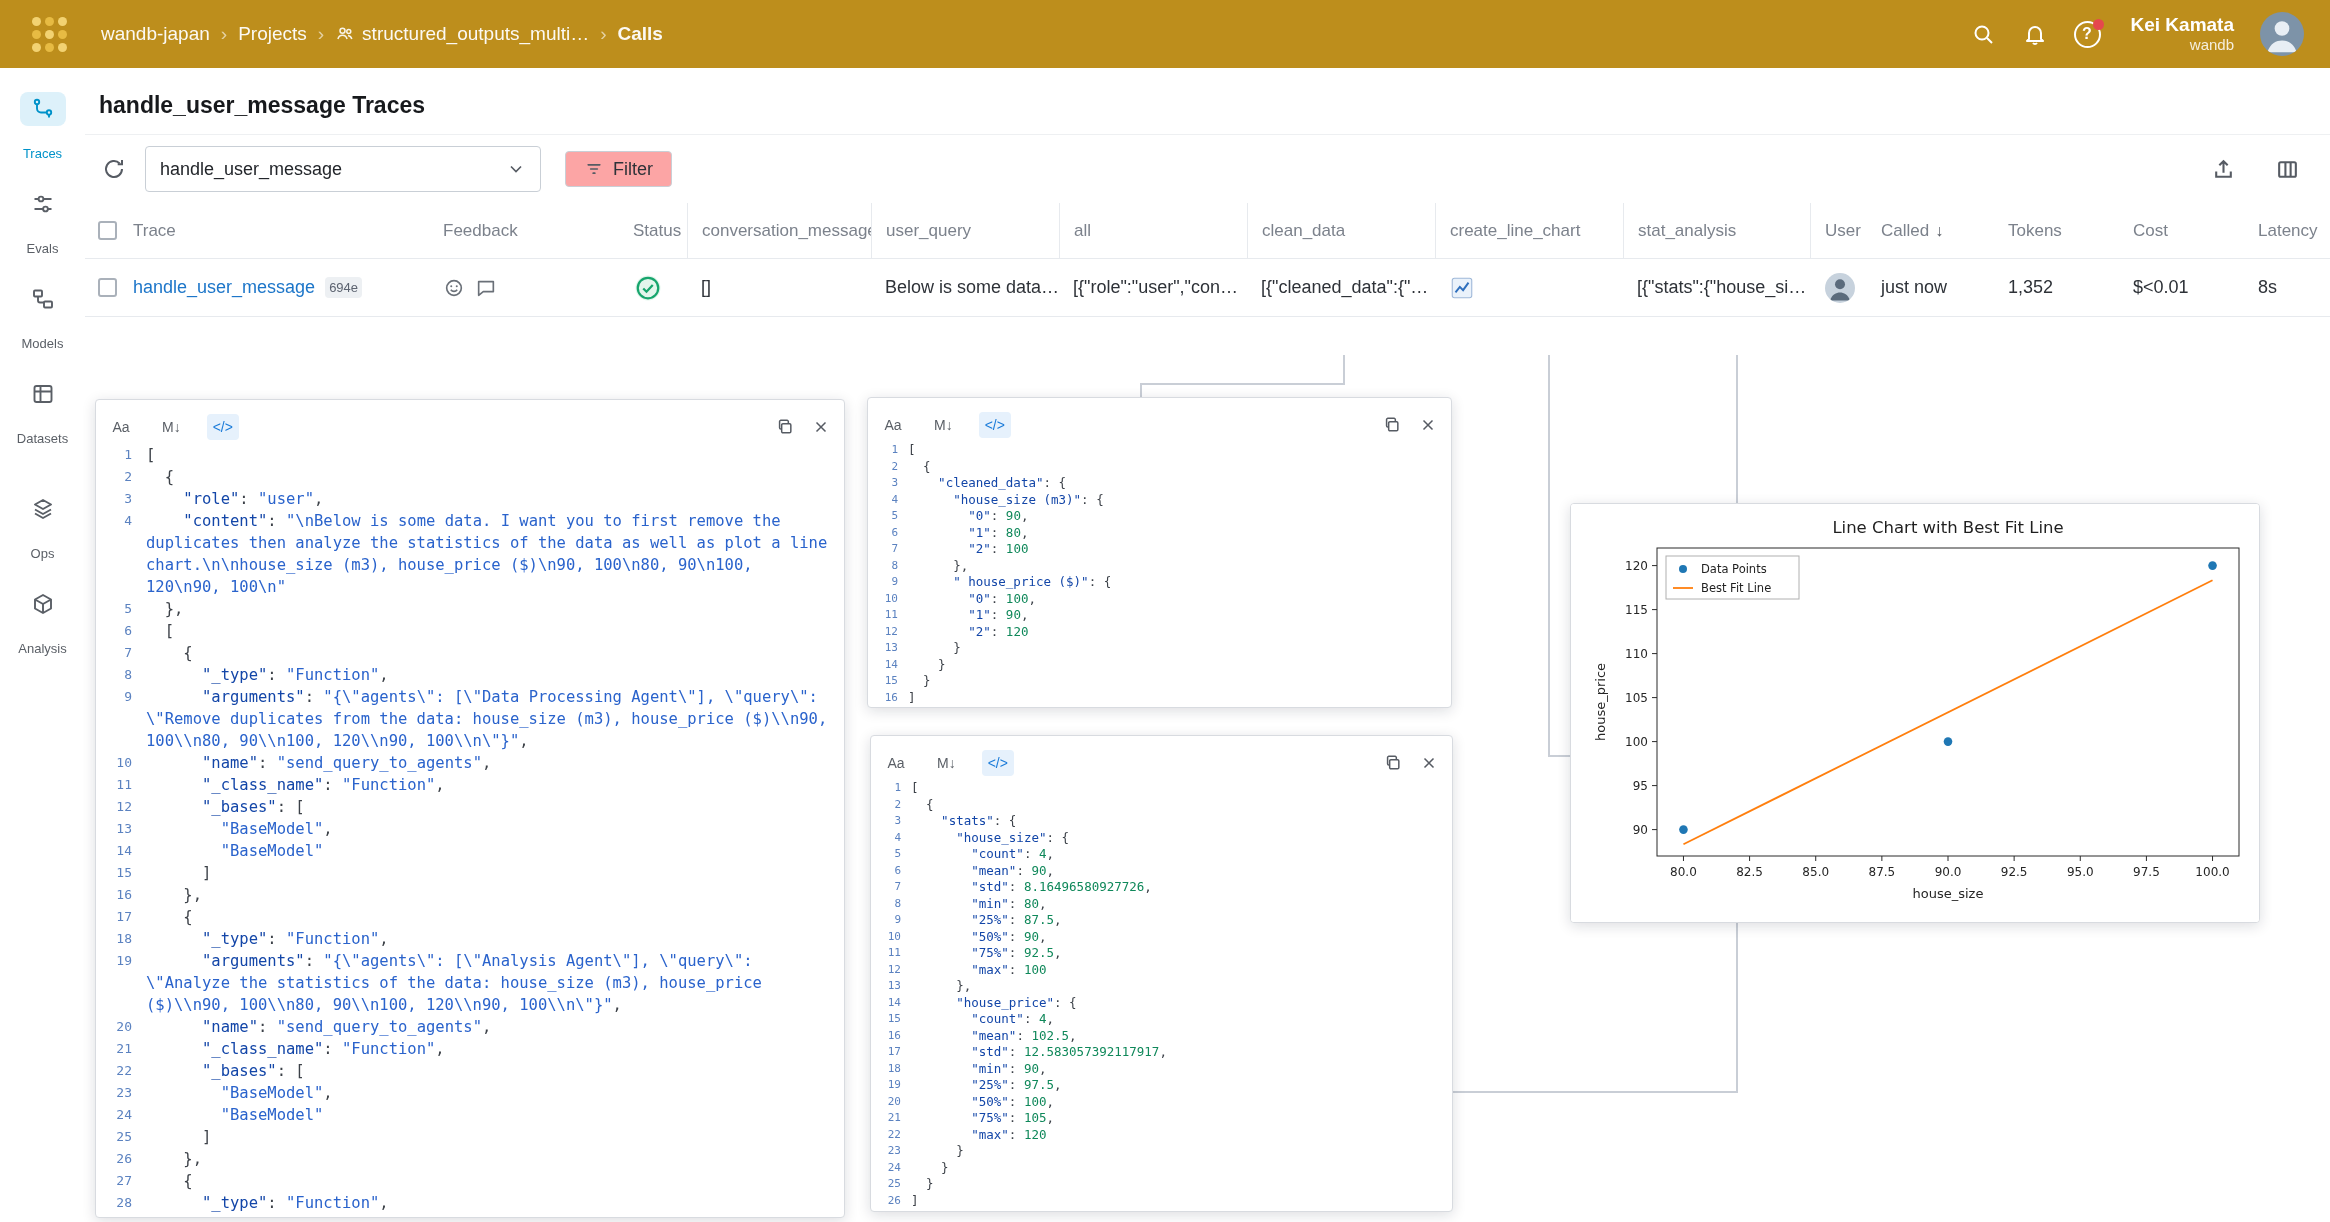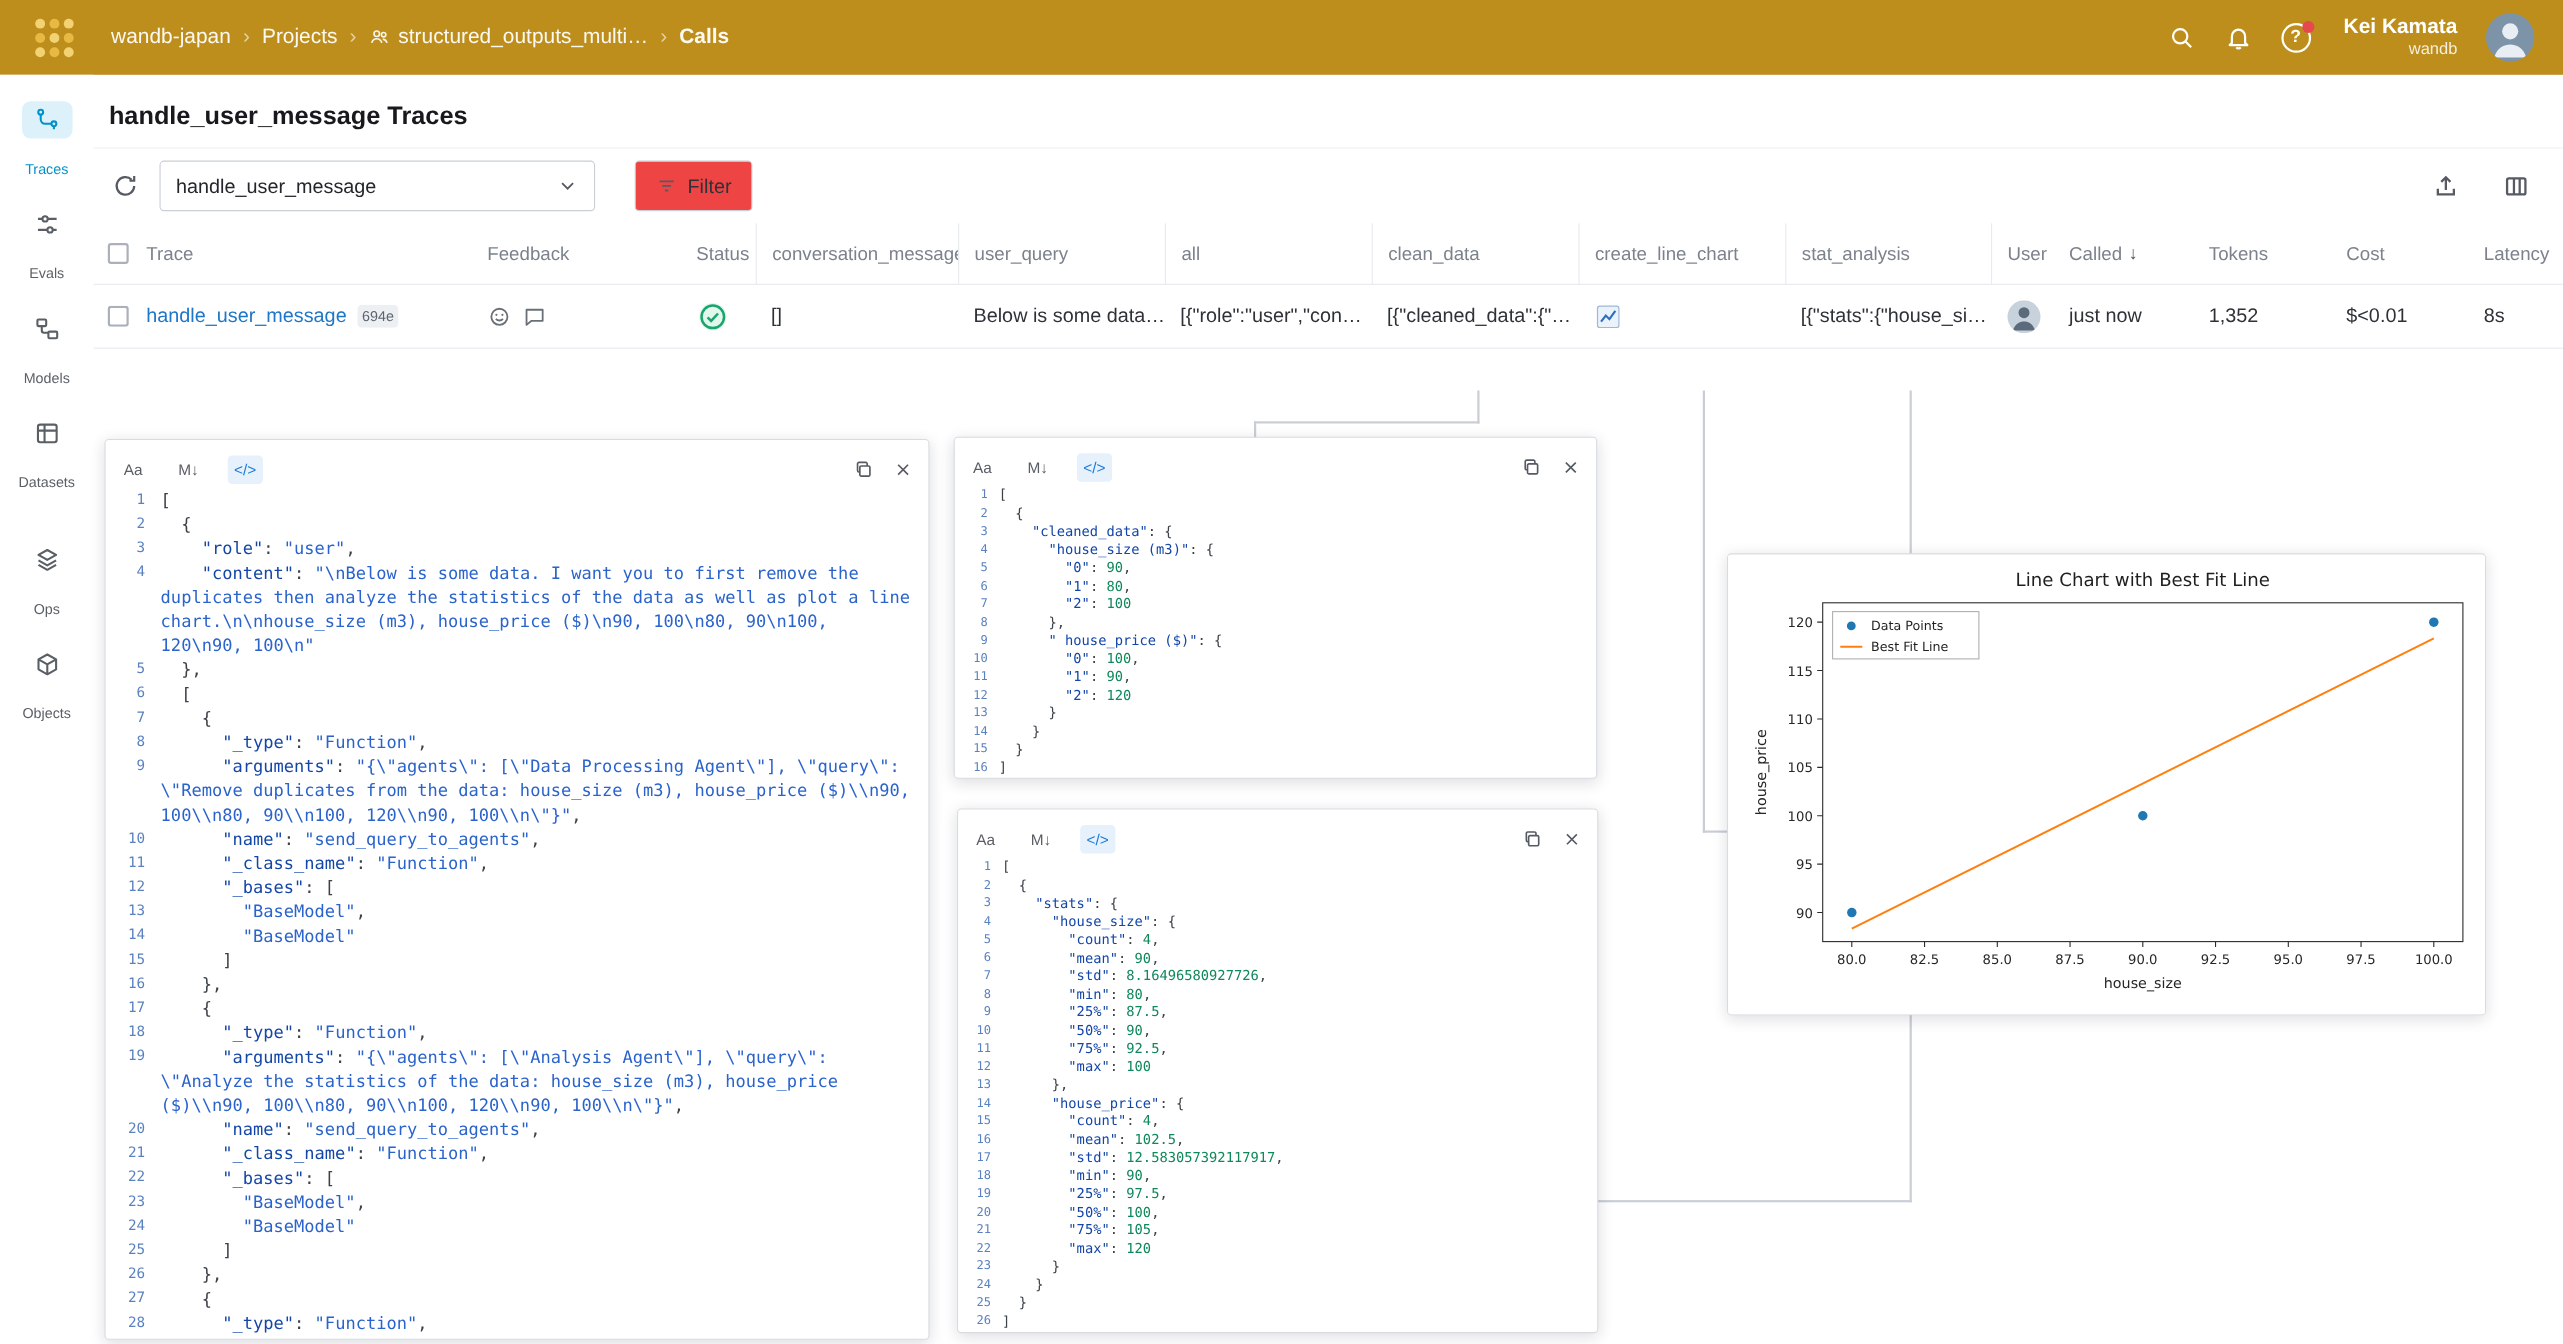--- a/index.html
+++ b/index.html
@@ -39,22 +39,22 @@
   .side-item.active .ic{background:#ddf1fa}
   .main{flex:1;min-width:0}
 
   .page-header{padding:20px 24px 12px 14px;border-bottom:1px solid #eef0f2}
   .page-header h1{font-size:23px;font-weight:700;color:#17191c;line-height:34px}
 
   .toolbar{display:flex;align-items:center;padding:11px 26px 11px 12px;gap:14px}
   .icon-btn{width:34px;height:34px;display:grid;place-items:center;border-radius:4px}
   .op-select{width:396px;height:46px;border:1px solid #c9cfd6;border-radius:4px;display:flex;align-items:center;
              padding:0 14px;font-size:18px;color:#23262b;justify-content:space-between;background:#fff}
-  .filter-btn{height:46px;border:1px solid #c9cfd6;border-radius:4px;display:flex;align-items:center;gap:9px;
-              padding:0 18px;font-size:18px;color:#2e3238;margin-left:22px;background:#ef4444}
+  .filter-btn{height:36px;border:1px solid #c9cfd6;border-radius:4px;display:flex;align-items:center;gap:9px;
+              padding:0 18px;font-size:18px;color:#2e3238;margin-left:10px;background:#fca5a5}
   .toolbar-right{margin-left:auto;display:flex;align-items:center;gap:30px}
 
   
   .trow{display:grid;grid-template-columns:44px 300px 190px 68px 184px 188px 188px 188px 188px 188px 56px 127px 125px 125px 86px;align-items:center}
   .group-row{height:36px;border-top:1px solid #eef0f3;align-items:end}
   .head-row{height:56px;border-bottom:1px solid #e7eaee}
   .data-row{height:58px;border-bottom:1px solid #e7eaee}
   .gcell{font-size:17px;color:#8b919b;padding:0 0 7px 14px;height:100%;display:flex;align-items:flex-end}
   .hcell{font-size:17px;color:#7c828c;padding-left:14px;white-space:nowrap;overflow:hidden;height:100%;display:flex;align-items:center;gap:6px}
   .dcell{font-size:18px;color:#2e3238;padding-left:14px;white-space:nowrap;overflow:hidden;display:flex;align-items:center}
@@ -207,21 +207,21 @@
       </span>
       <span>Ops</span>
     </div>
     <div class="side-item">
       <span class="ic">
         <svg width="24" height="24" viewBox="0 0 24 24" fill="none" stroke="currentColor" stroke-width="1.9" stroke-linejoin="round">
             <path d="M12 3l8 4.5v9L12 21l-8-4.5v-9z"></path>
             <path d="M12 12l8-4.5M12 12L4 7.5M12 12v9"></path>
           </svg>
       </span>
-      <span>Objects</span>
+      <span>Analysis</span>
     </div>
   </aside>
 
   <main class="main">
     <div class="page-header">
       <h1>handle_user_message Traces</h1>
     </div>
 
     <div class="toolbar">
       <button class="icon-btn">

